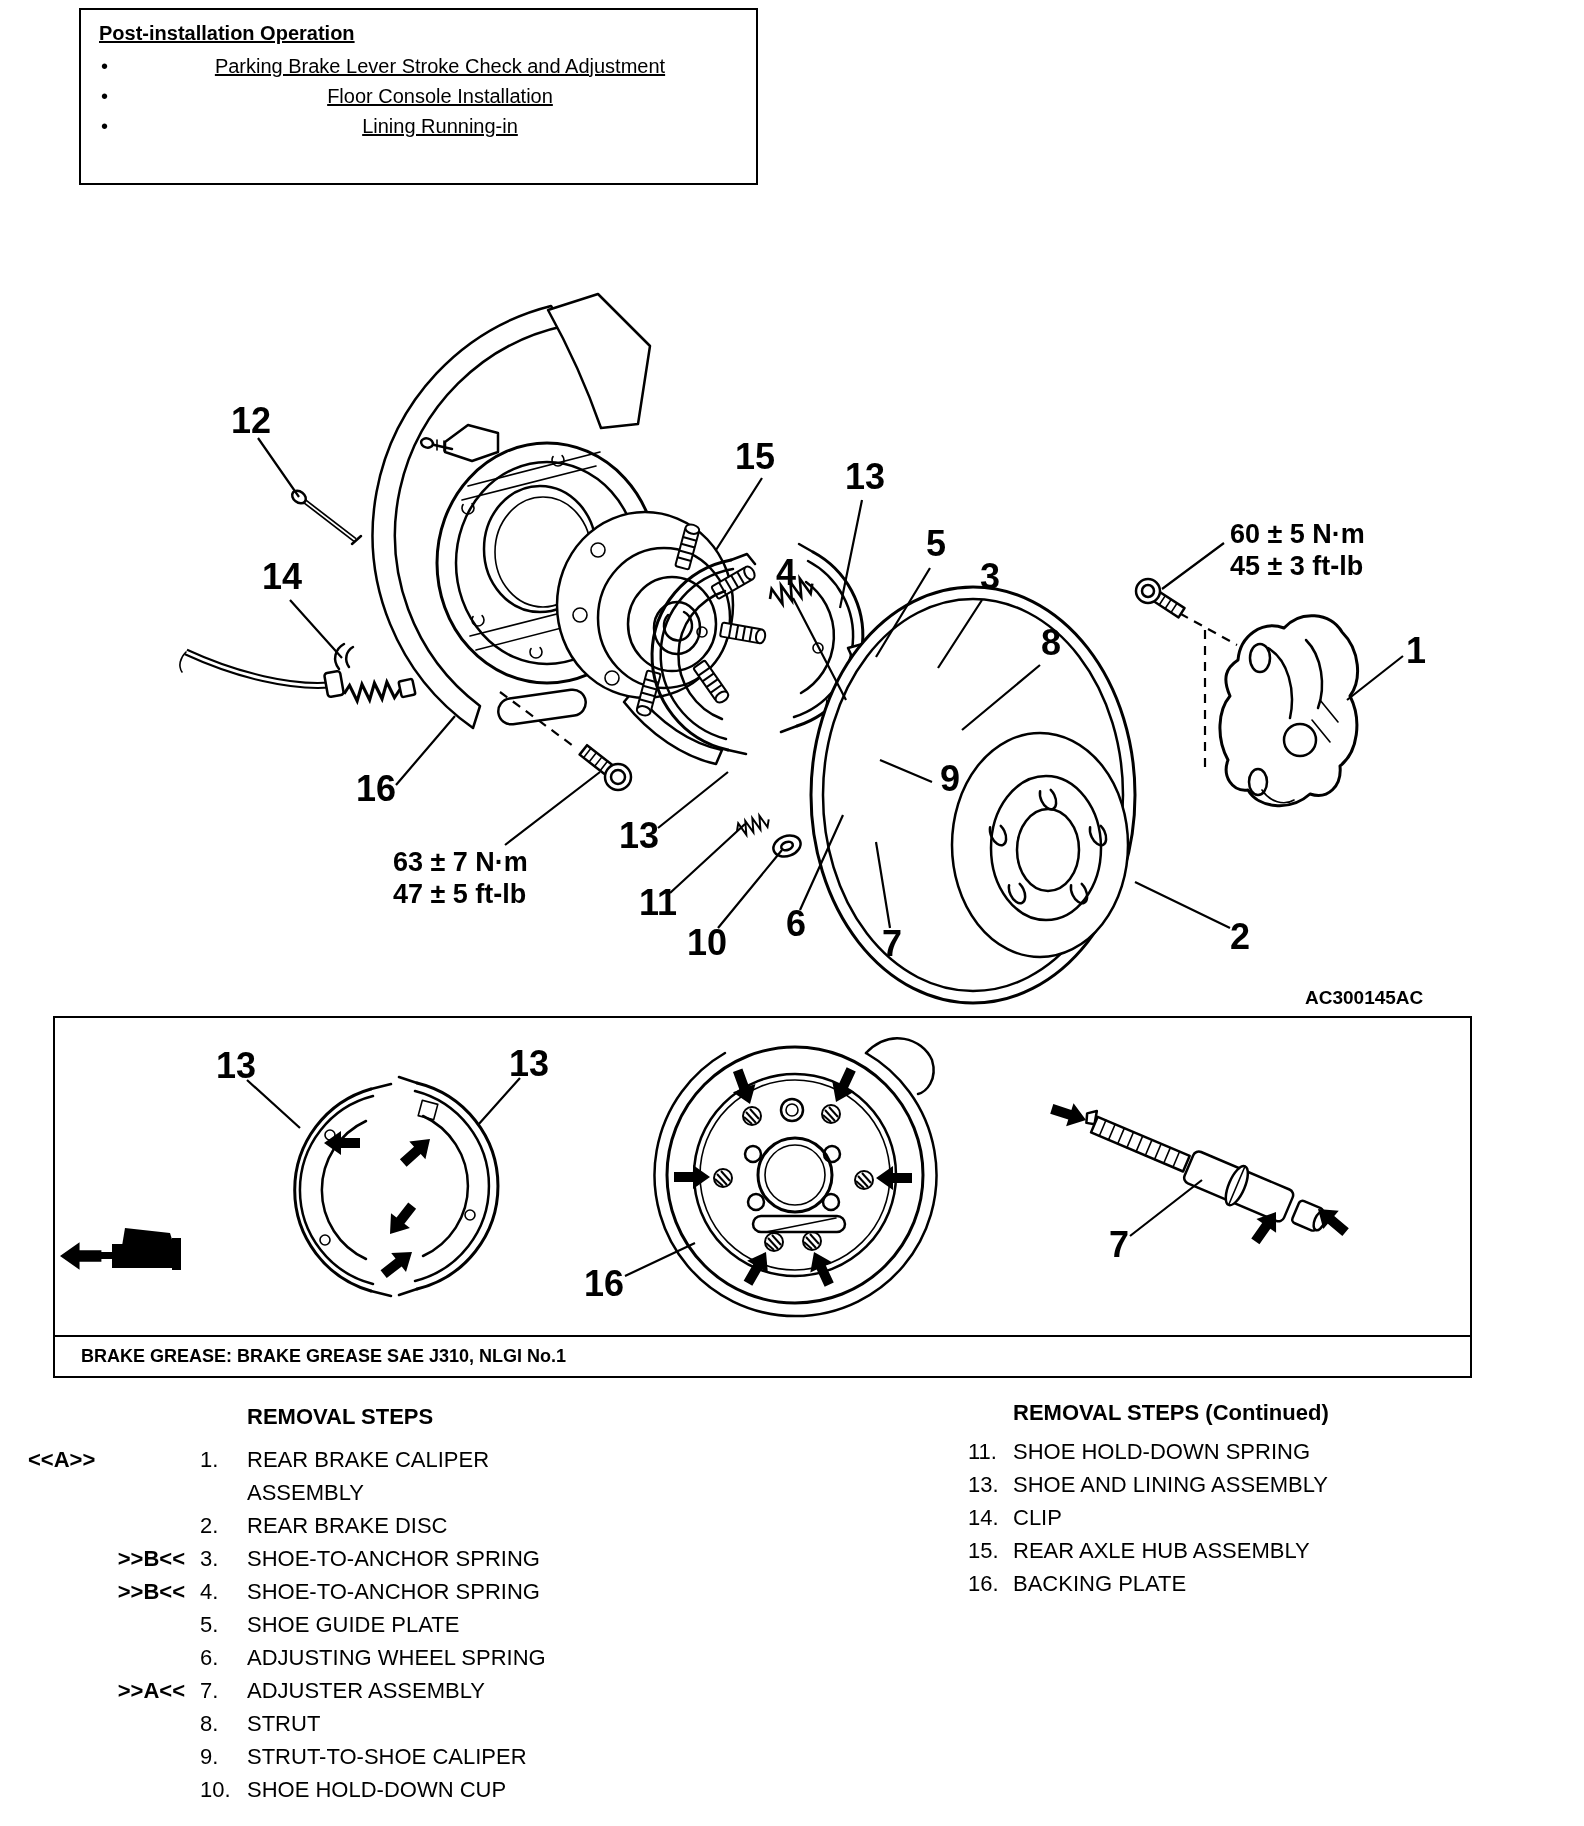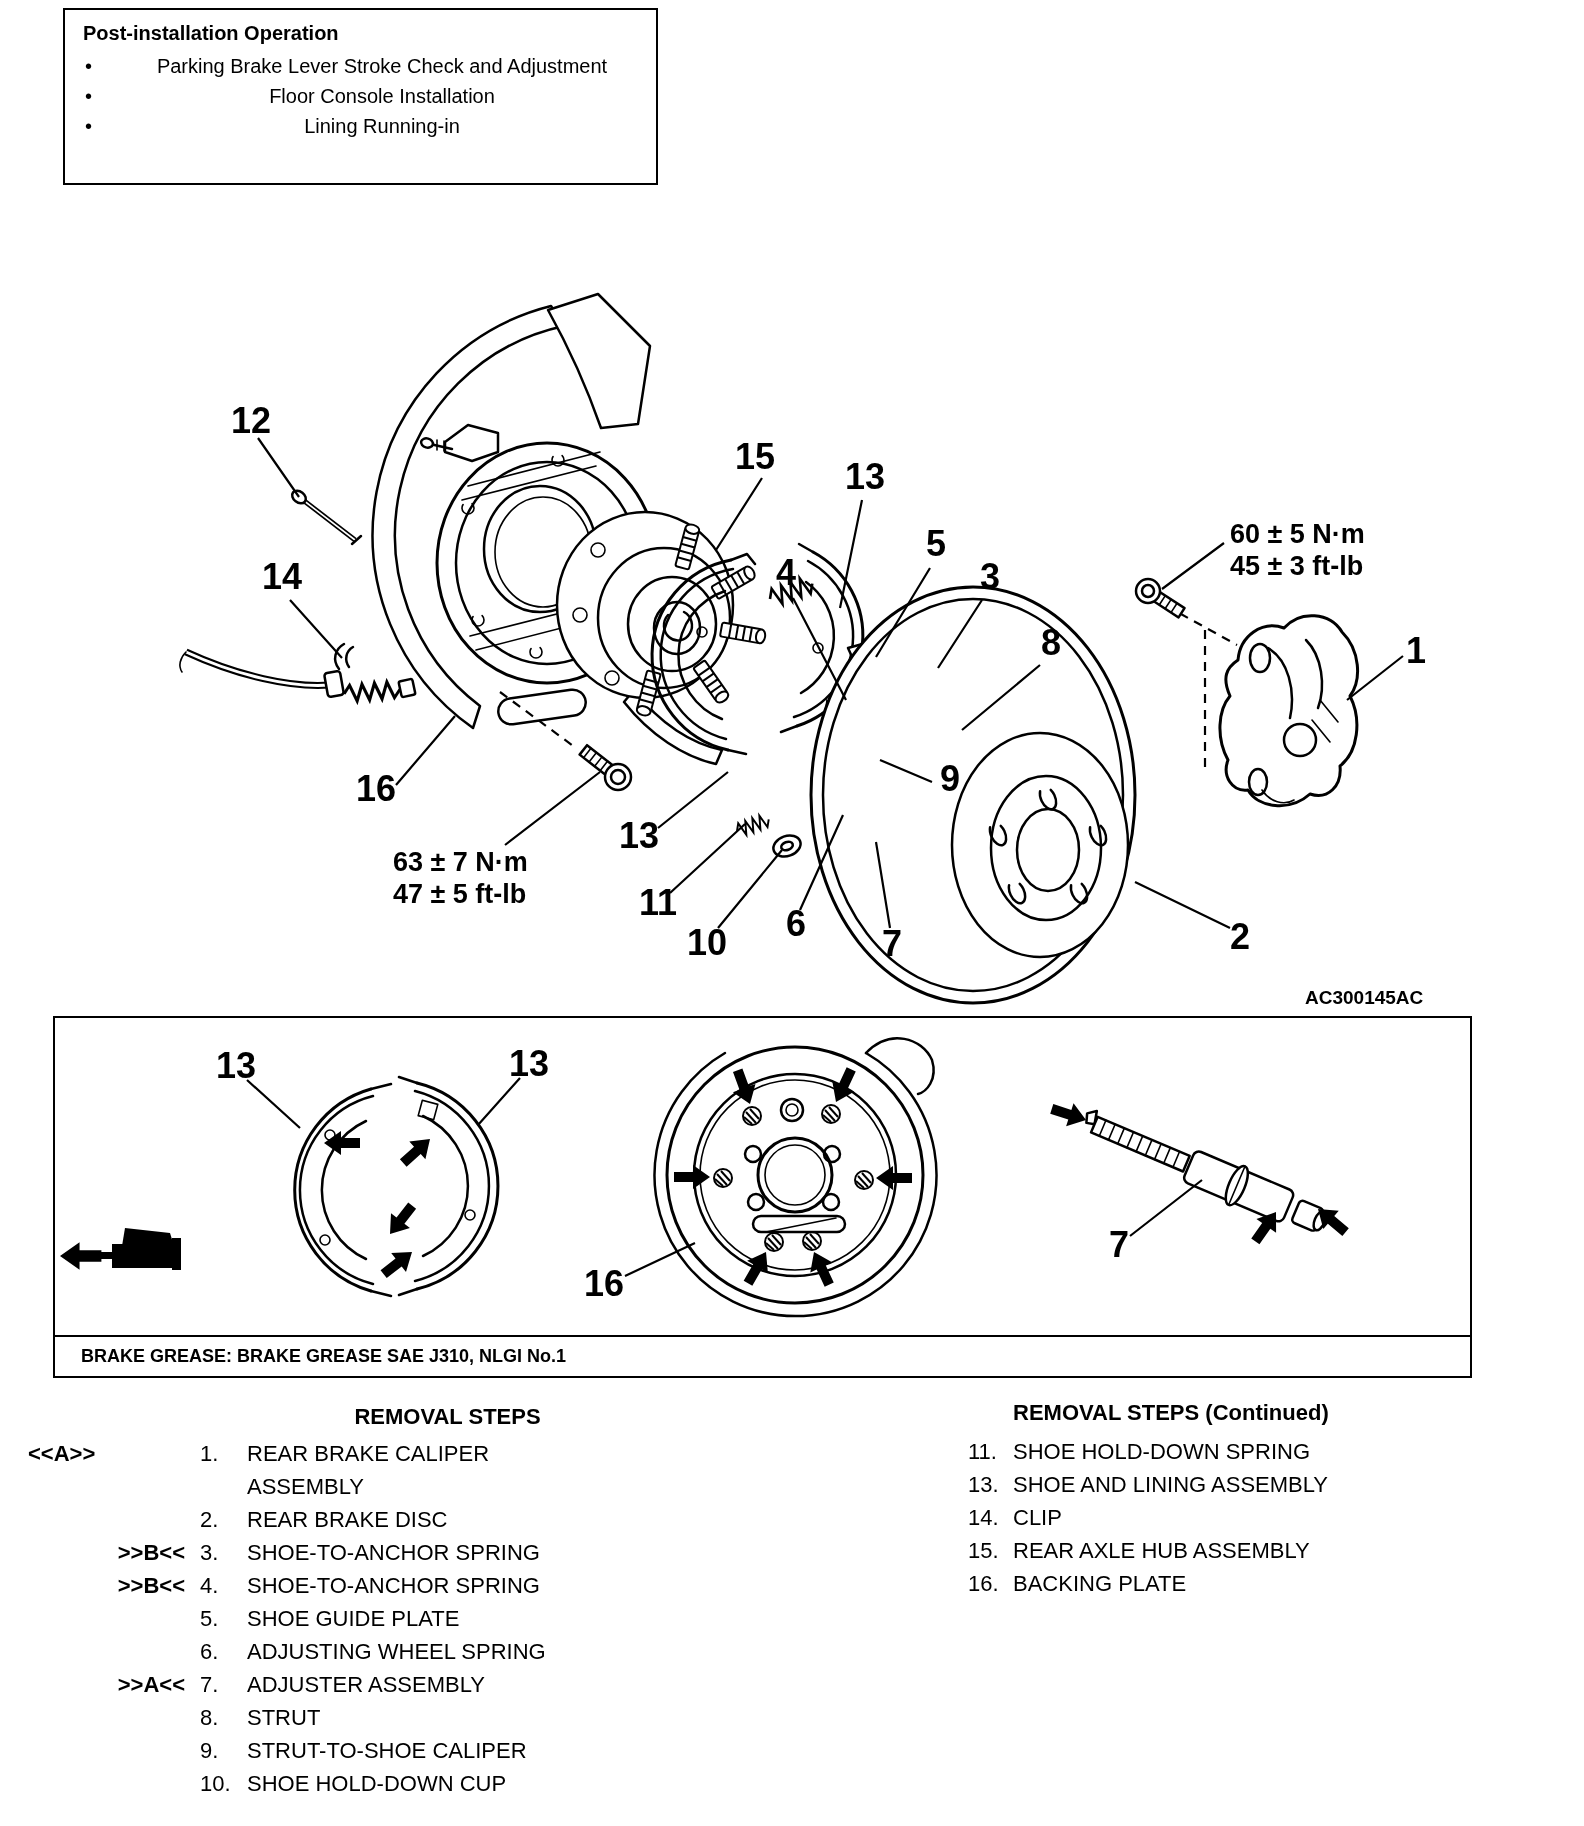--- a/index.html
+++ b/index.html
@@ -11,42 +11,42 @@
   .torque{font-size:27px;font-weight:bold;fill:#000;}
   .figcode{font-size:19px;font-weight:bold;fill:#000;}
   .ln{stroke:#000;stroke-width:2.2;fill:none;}
   .art{stroke:#000;stroke-width:2.5;fill:none;stroke-linecap:round;stroke-linejoin:round;}
   .artw{stroke:#000;stroke-width:2.5;fill:#fff;stroke-linejoin:round;}
   .thick{stroke-width:3;}
   .thin{stroke-width:1.6;}
   .dash{stroke-dasharray:9 7;}
   .blk{fill:#000;stroke:none;}
 
-  .topbox{position:absolute;left:63px;top:8px;width:595px;height:177px;border:2px solid #000;
-          box-sizing:border-box;background:#fff;}
+  .topbox{position:absolute;left:79px;top:8px;width:679px;height:177px;border:2px solid #000;
+          box-sizing:border-box;background:#fff;text-decoration:underline;}
   .topbox-title{margin:12px 0 6px 18px;font-size:20px;font-weight:bold;}
   .topbox ul{margin:0;padding:0;list-style:none;text-align:center;}
   .topbox li{position:relative;margin-left:43px;font-size:20px;line-height:30px;}
   .topbox li::before{content:"\2022";position:absolute;left:-23px;font-size:20px;}
 
   .grease-box{position:absolute;left:53px;top:1016px;width:1419px;height:362px;
               border:2px solid #000;box-sizing:border-box;background:transparent;}
   .grease-caption{position:absolute;left:0;right:0;bottom:0;height:41px;border-top:2px solid #000;
               display:flex;align-items:center;padding-left:26px;font-size:18px;font-weight:bold;
               box-sizing:border-box;}
 
   .list{position:absolute;font-size:22px;line-height:33px;}
   .list-title{font-weight:bold;font-size:22px;line-height:30px;}
   .lrow{display:flex;align-items:flex-start;}
   .mk{width:157px;text-align:right;font-weight:bold;flex:none;white-space:nowrap;}
   .mk.first{text-align:left;}
   .no{width:47px;margin-left:15px;flex:none;}
   .tx{white-space:pre-line;}
   .list-left{left:28px;top:1402px;width:620px;}
-  .list-left .list-title{margin-left:219px;margin-bottom:5px;text-align:center;}
+  .list-left .list-title{margin-left:219px;margin-bottom:11px;}
   .list-right{left:968px;top:1398px;width:580px;}
   .list-right .list-title{margin-left:45px;margin-bottom:7px;}
   .list-right .no{width:45px;margin-left:0;}
 </style>
 </head>
 <body>
 
 <div class="page">
 
   <svg width="1584" height="1826" viewBox="0 0 1584 1826">

